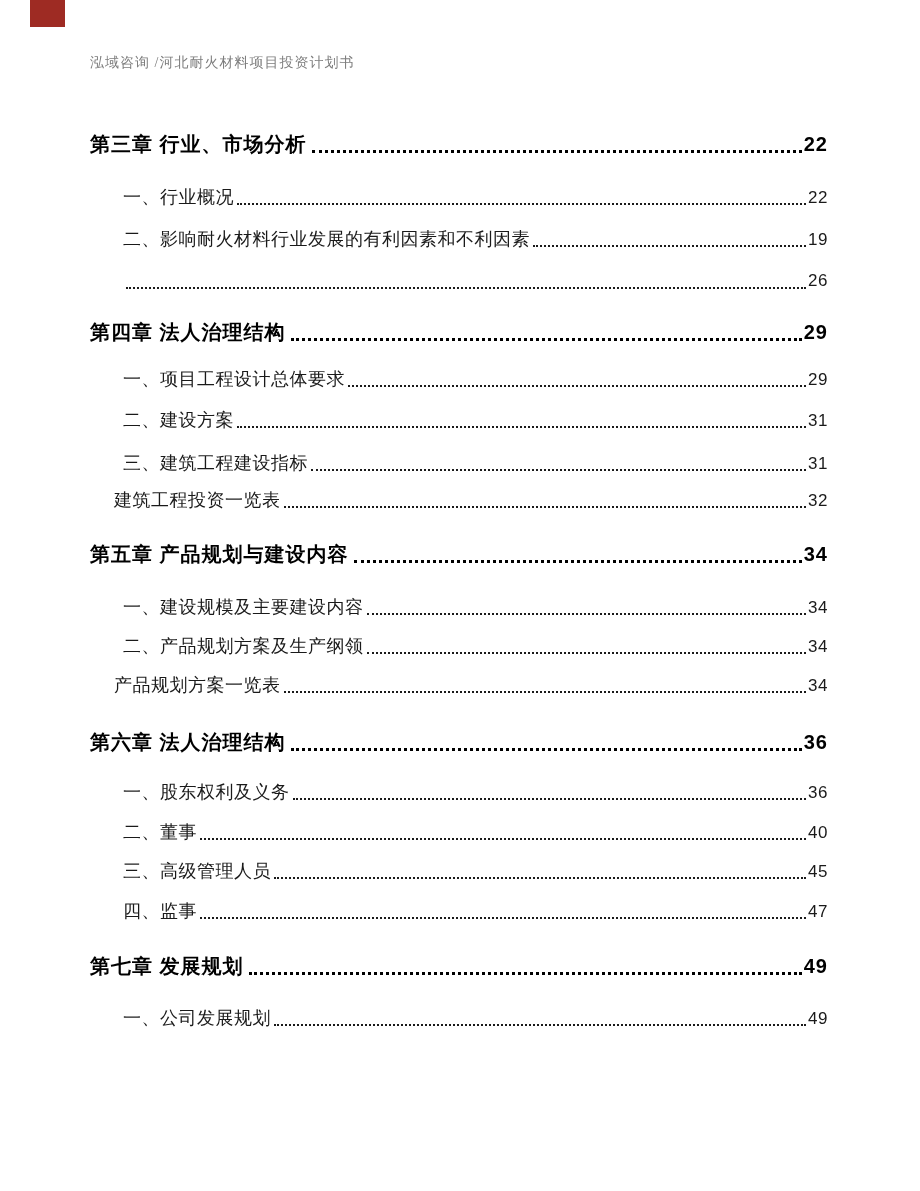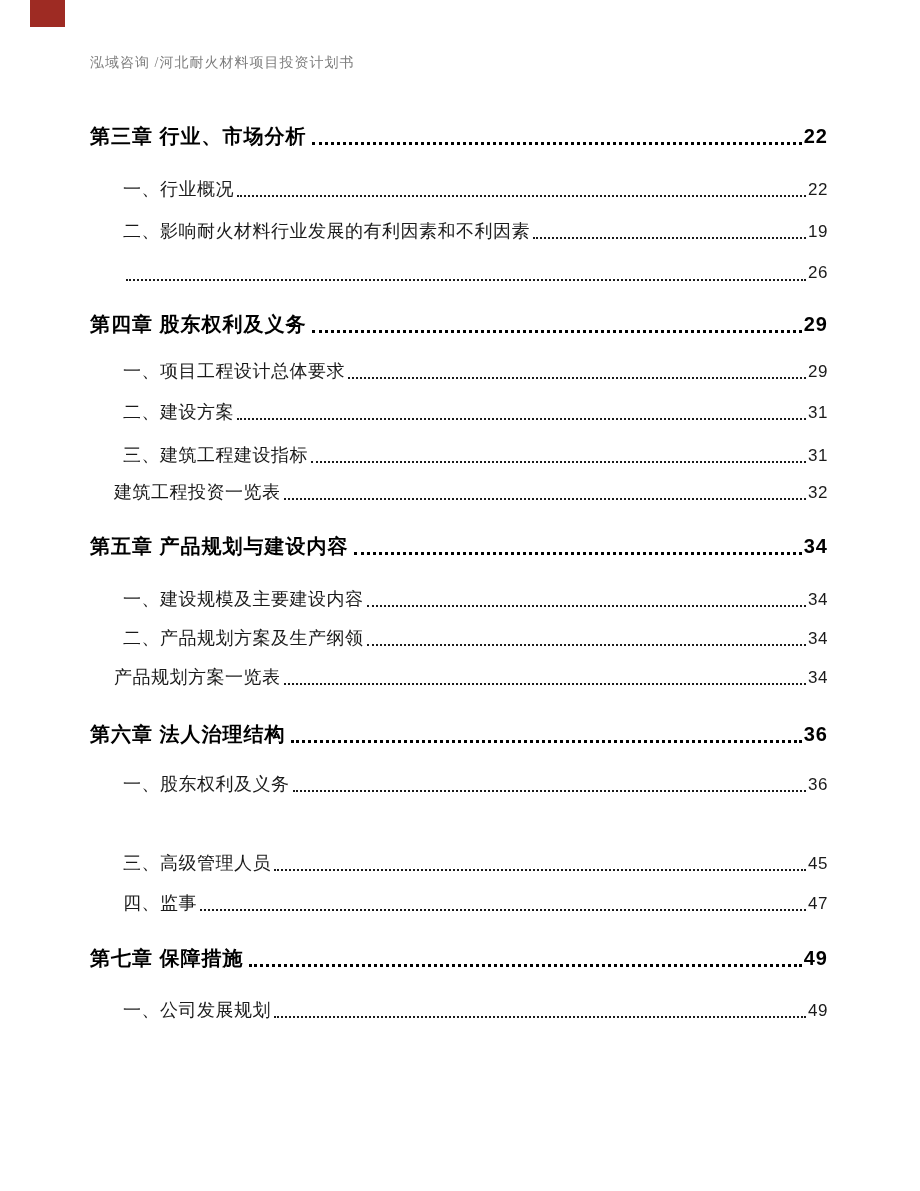--- a/index.html
+++ b/index.html
@@ -9,21 +9,21 @@
   }
   .page { position:absolute; inset:0;padding-left:44px; }
   .logo-block {
     position:absolute; left:30px; top:0; width:35px; height:27px;
     background:#9e2b23;
   }
   .doc-header {
     position:absolute; left:90px; top:54px; height:18px; line-height:18px;
     font-size:14px; letter-spacing:1px; color:#7d7d7d; white-space:nowrap;
   }
-  .toc { position:absolute; left:90px; top:0; width:738px; height:937px; }
+  .toc { position:absolute; left:90px; top:8px; width:738px; height:937px; }
   .row {
     position:absolute; right:0; display:flex; align-items:baseline;
     white-space:nowrap;
   }
   .row.chapter {
     left:0; height:28px; line-height:28px;
     font-family:"Liberation Sans","DejaVu Sans",sans-serif;
     font-weight:bold; font-size:20px; letter-spacing:1px; color:#000;
   }
   .row.item {
@@ -67,21 +67,21 @@
       <span>二、影响耐火材料行业发展的有利因素和不利因素</span>
       <span class="leader"></span>
       <span class="page-num">19</span>
     </div>
     <div class="row item" style="top:261px">
       <span class="leader"></span>
       <span class="page-num">26</span>
     </div>
 
     <div class="row chapter" style="top:310px">
-      <span>第四章 股东权利及义务</span>
+      <span>第四章 法人治理结构</span>
       <span class="leader"></span>
       <span class="page-num">29</span>
     </div>
     <div class="row item" style="top:359px">
       <span>一、项目工程设计总体要求</span>
       <span class="leader"></span>
       <span class="page-num">29</span>
     </div>
     <div class="row item" style="top:400px">
       <span>二、建设方案</span>
@@ -123,33 +123,38 @@
     <div class="row chapter" style="top:720px">
       <span>第六章 法人治理结构</span>
       <span class="leader"></span>
       <span class="page-num">36</span>
     </div>
     <div class="row item" style="top:772px">
       <span>一、股东权利及义务</span>
       <span class="leader"></span>
       <span class="page-num">36</span>
     </div>
+    <div class="row item" style="top:812px">
+      <span>二、董事</span>
+      <span class="leader"></span>
+      <span class="page-num">40</span>
+    </div>
     <div class="row item" style="top:851px">
       <span>三、高级管理人员</span>
       <span class="leader"></span>
       <span class="page-num">45</span>
     </div>
     <div class="row item" style="top:891px">
       <span>四、监事</span>
       <span class="leader"></span>
       <span class="page-num">47</span>
     </div>
 
     <div class="row chapter" style="top:944px">
-      <span>第七章 保障措施</span>
+      <span>第七章 发展规划</span>
       <span class="leader"></span>
       <span class="page-num">49</span>
     </div>
     <div class="row item" style="top:998px">
       <span>一、公司发展规划</span>
       <span class="leader"></span>
       <span class="page-num">49</span>
     </div>
 
   </div>

